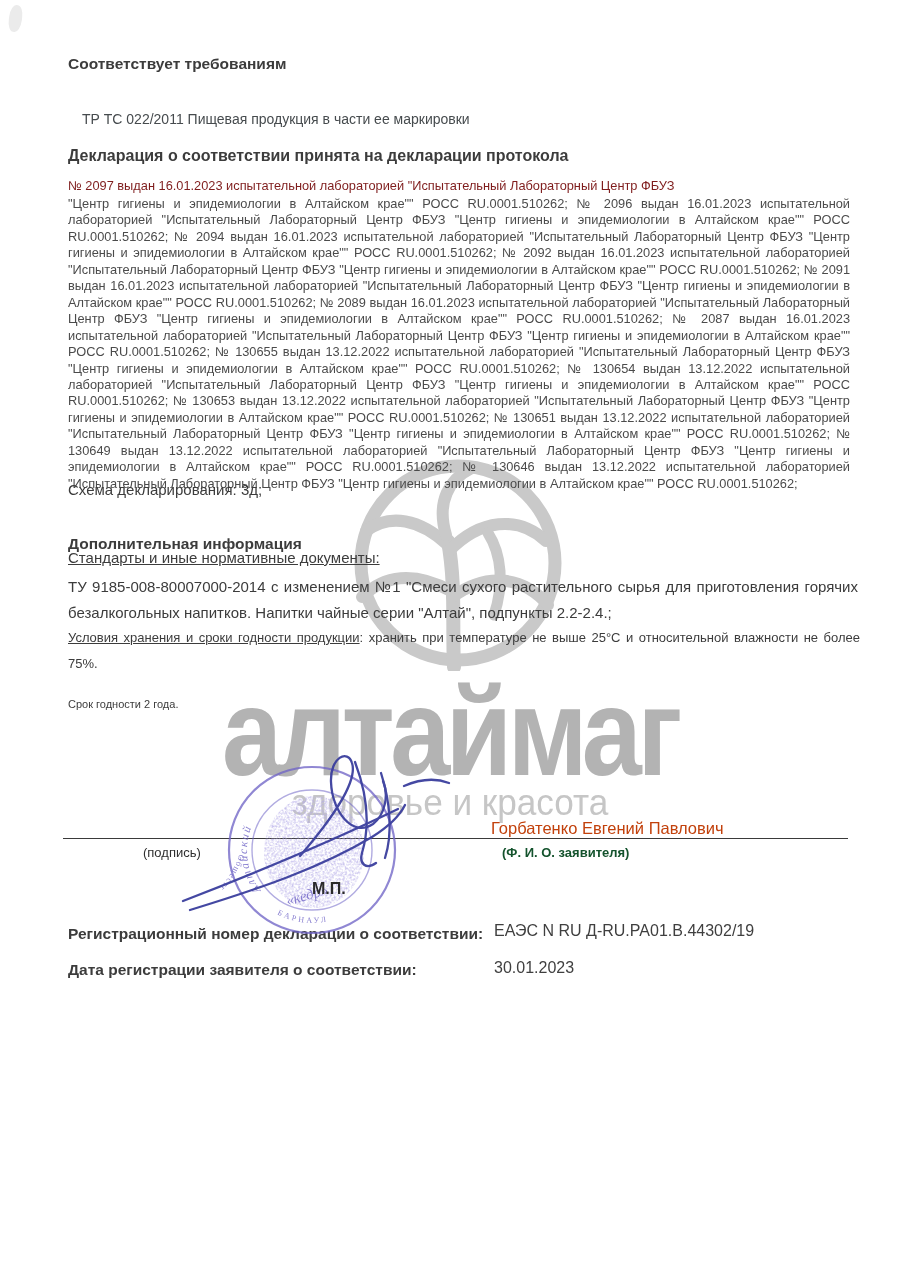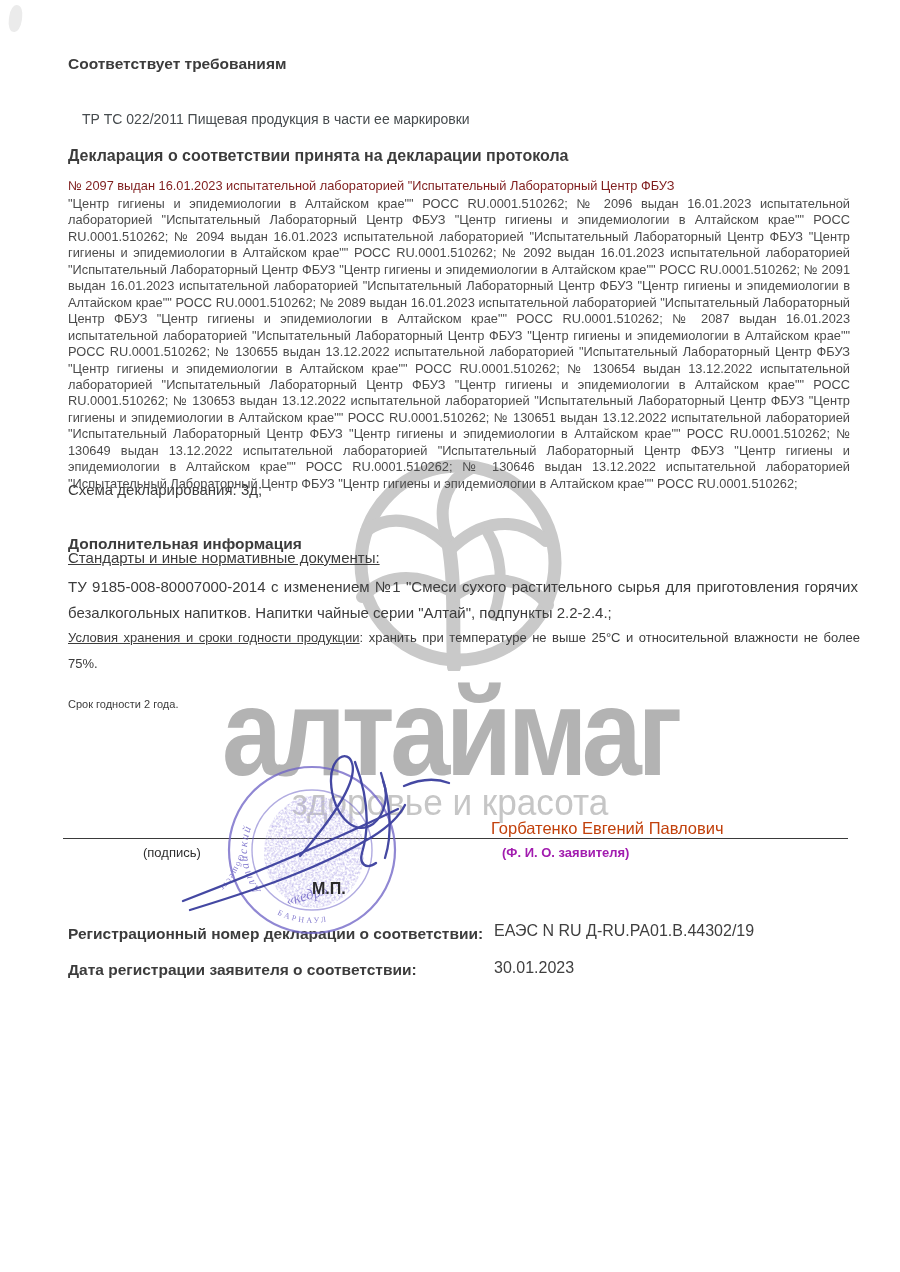--- a/index.html
+++ b/index.html
@@ -28,21 +28,21 @@
   .std-label{left:68px;top:549px;font-size:15px;}
   .std-text{left:68px;top:574px;width:790px;font-size:15px;line-height:25.8px;}
   .storage{left:68px;top:625px;width:792px;font-size:13px;line-height:25.8px;}
   .shelf{left:68px;top:677px;font-size:11px;margin-top:21px;}
   .validity{left:68px;top:697px;width:790px;font-size:15.5px;z-index:1;}
   .validity .date{font-weight:normal;color:#4e4e4e;padding:0 8px;}
   
   .sig-line{left:63px;top:838px;width:785px;height:0;border-top:1.4px solid #3a3a3a;z-index:1;}
   .sig-name{left:447px;top:819px;font-size:16.5px;color:#c2410c;z-index:1;margin-left:44px;}
   .sig-cap{left:143px;top:845px;font-size:13px;color:#2f2f2f;z-index:1;}
-  .fio-cap{left:502px;top:845px;font-size:13px;font-weight:bold;color:#a21caf;z-index:1;}
+  .fio-cap{left:502px;top:845px;font-size:13px;font-weight:bold;color:#14532d;z-index:1;}
   .mp{left:312px;top:880px;font-size:16px;font-weight:600;color:#2a2a2a;z-index:4;}
   .stamp{left:222px;top:760px;z-index:2;opacity:.92;}
   .ink{left:150px;top:735px;z-index:5;}
   
   .reg-label1{left:68px;top:925px;font-size:15.5px;}
   .reg-val1{left:494px;top:922px;font-size:16px;color:#3f3f3f;}
   .reg-label2{left:68px;top:961px;font-size:15.5px;}
   .reg-val2{left:494px;top:959px;font-size:16px;color:#3f3f3f;}
   .corner-smudge{left:9px;top:5px;width:13px;height:27px;background:#ebebeb;
                  border-radius:45%;transform:rotate(8deg);z-index:0;}

